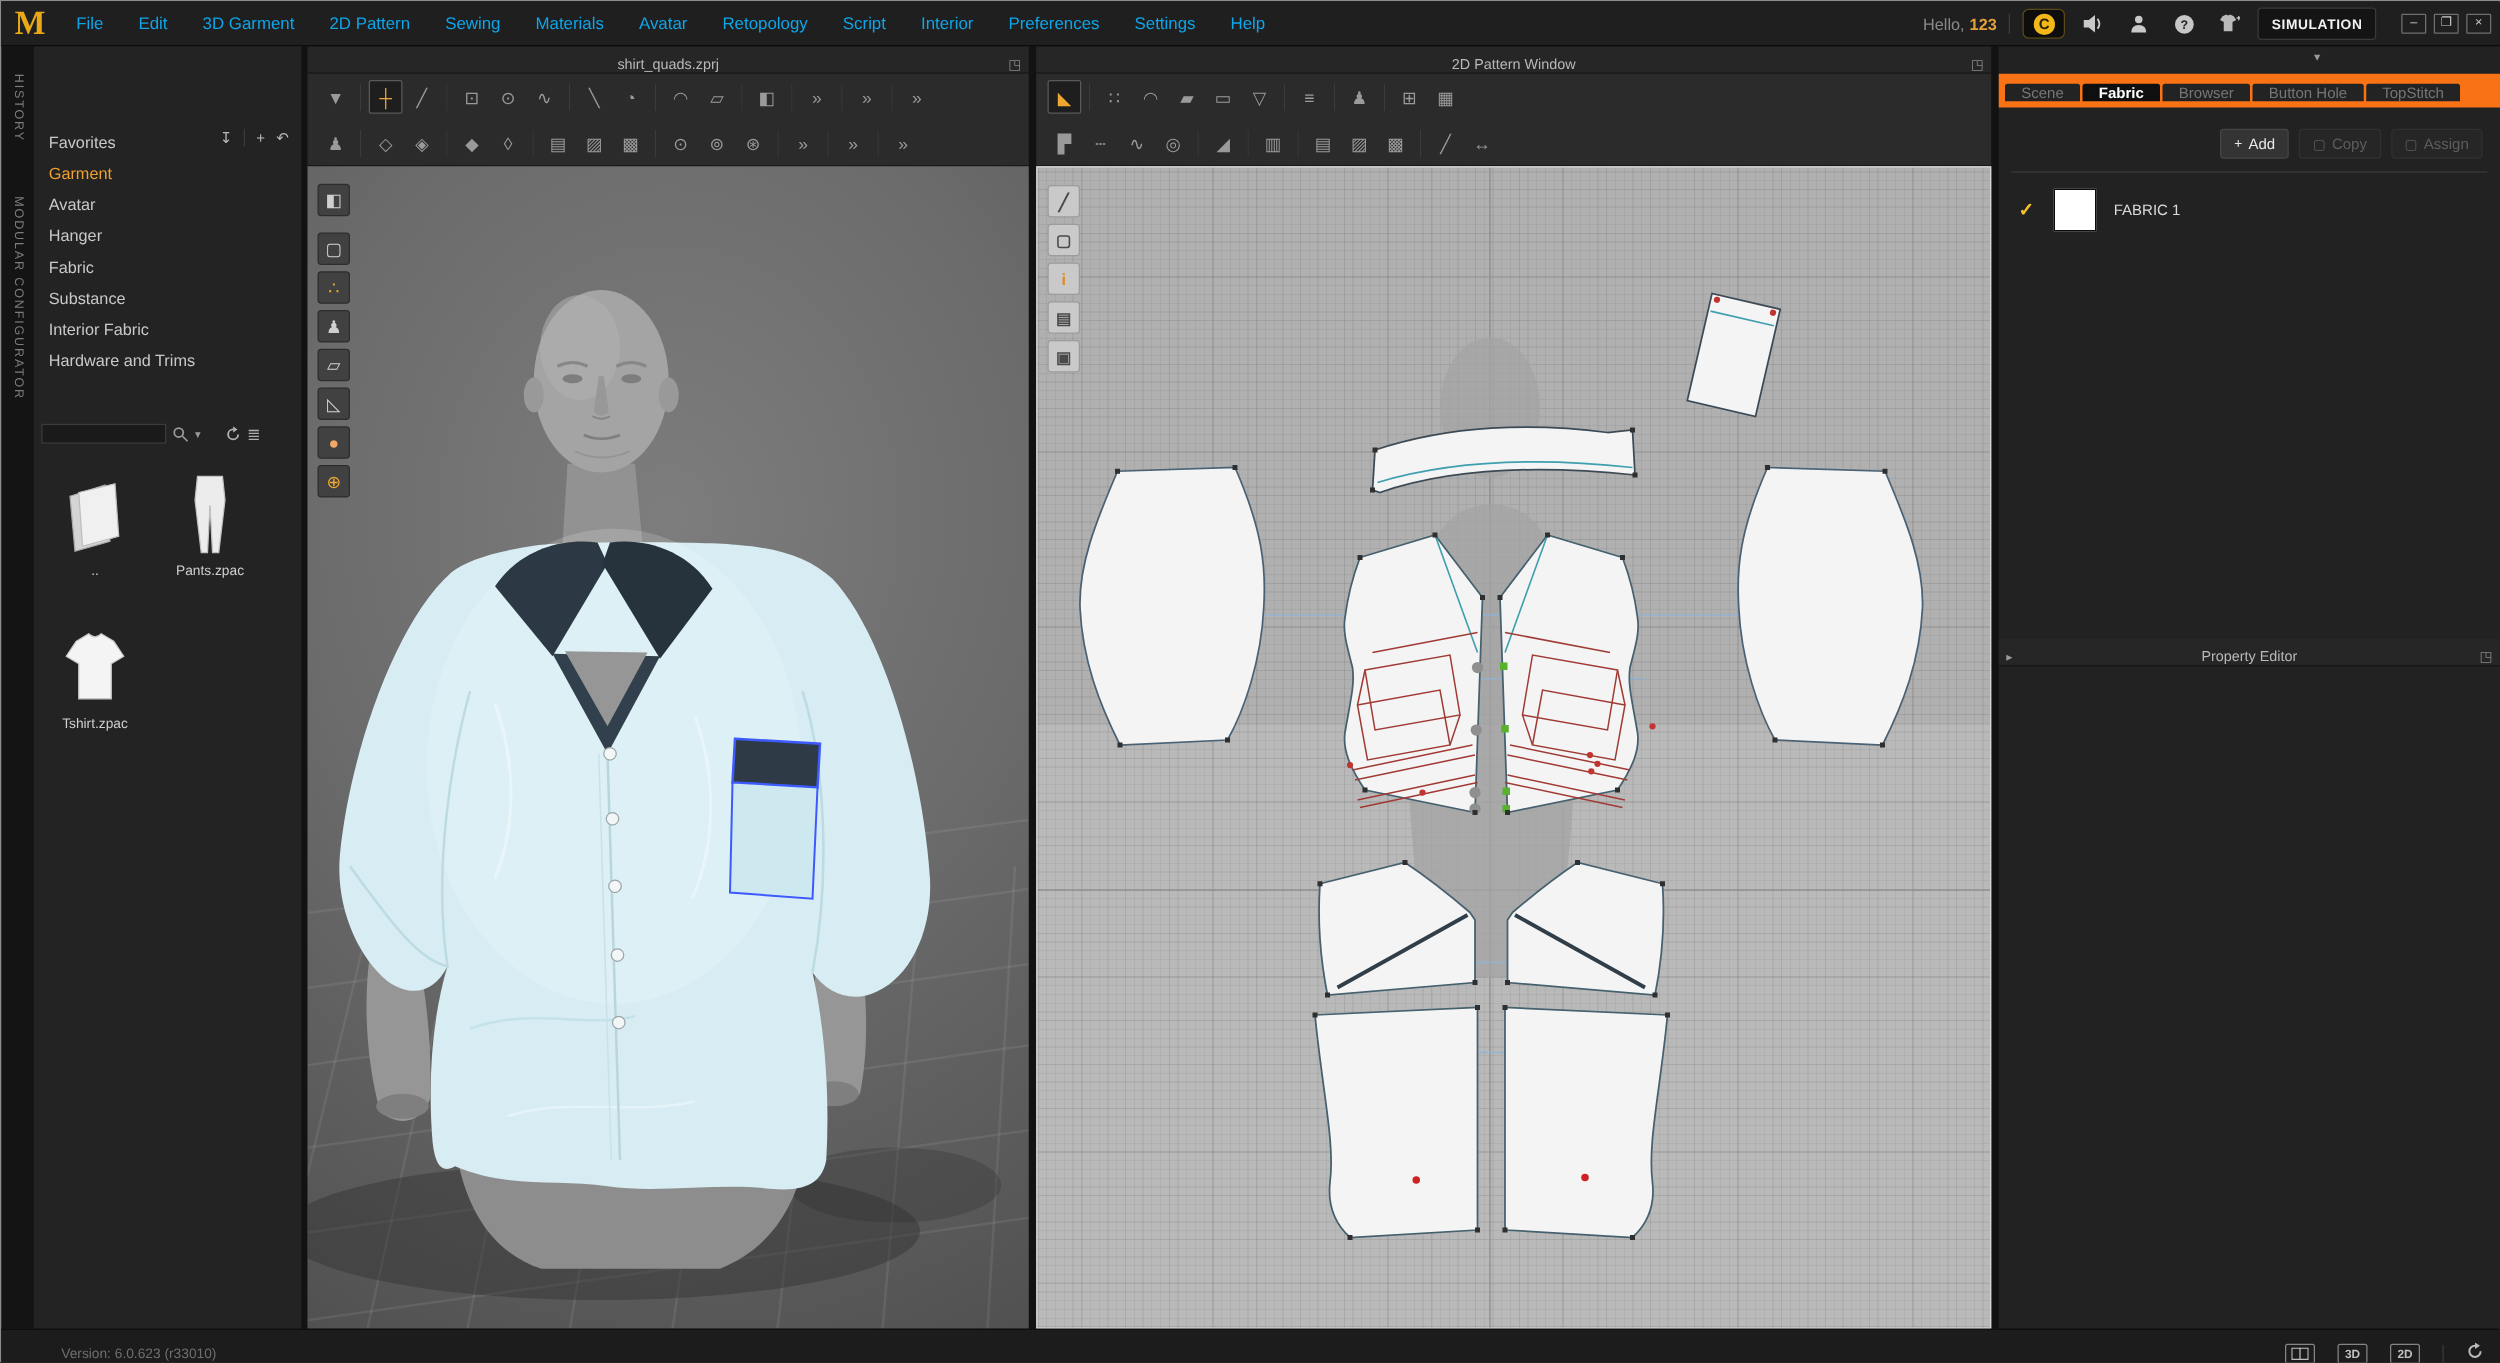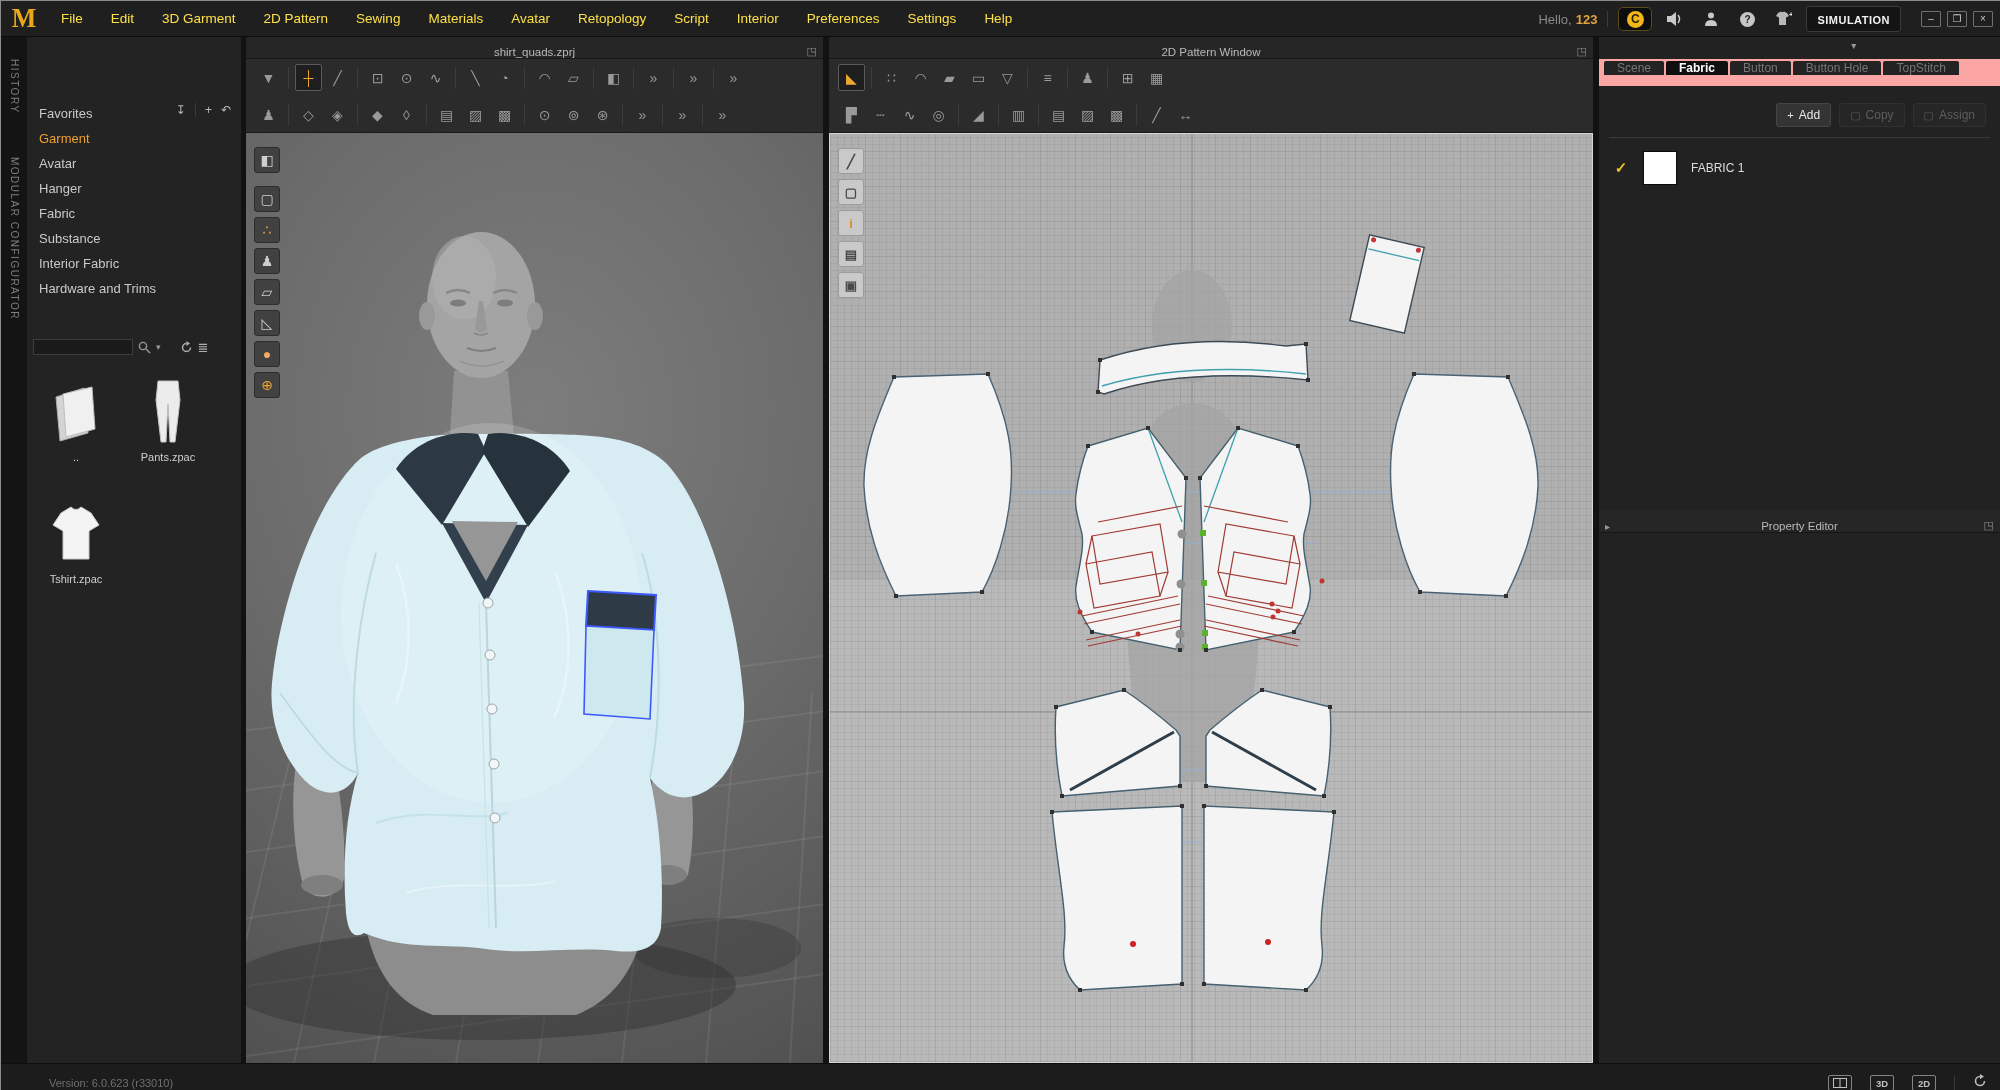--- a/index.html
+++ b/index.html
@@ -3,21 +3,21 @@
 <meta charset="utf-8">
 <style>
   * { margin:0; padding:0; box-sizing:border-box; }
   html,body { width:2000px; height:1090px; background:#101010; font-family:"Liberation Sans", sans-serif; overflow:hidden; }
   .app { position:relative; width:2000px; height:1090px; background:#161616; border:1px solid #8c8c8c; }
 
   
   .topbar { position:absolute; left:0; top:0; width:2000px; height:36px; background:#1f1f1f; border-bottom:1px solid #0c0c0c; display:flex; align-items:center; z-index:30; }
   .logo { width:46px; text-align:center; font-weight:bold; font-size:26px; color:#e8a817; font-family:"Liberation Serif", serif; transform:scaleY(1.05); }
   .menu { display:flex; align-items:center; height:36px; }
-  .mitem { padding:0 14px; line-height:36px; font-size:13.5px; color:#fde047; cursor:default; }
+  .mitem { padding:0 14px; line-height:36px; font-size:13.5px; color:#0ea5e9; cursor:default; }
   .topright { position:absolute; right:8px; top:0; height:36px; display:flex; align-items:center; gap:10px; }
   .hello { font-size:13px; color:#8a8a8a; }
   .hello b { color:#e2a13b; font-weight:bold; margin-left:4px; }
   .tdiv { width:1px; height:16px; background:#3c3c3c; }
   .coin { width:34px; height:24px; background:#0d0d0d; border:1px solid #5a4a16; border-radius:5px; display:flex; align-items:center; justify-content:center; }
   .coin span { width:17px; height:17px; border-radius:50%; background:#f2b718; color:#2a2000; font-weight:bold; font-size:12px; line-height:17px; text-align:center; }
   .ticon { width:26px; height:24px; display:flex; align-items:center; justify-content:center; }
   .simbtn { height:26px; display:flex; align-items:center; gap:7px; background:#141414; border:1px solid #3a3a3a; border-radius:3px; padding:0 10px;flex-direction:column; }
   .simbtn .lbl { color:#f2f2f2; font-size:11px; font-weight:bold; letter-spacing:.5px; }
   .simbtn .vd { width:1px; height:14px; background:#333; }
@@ -87,21 +87,21 @@
      background-image:
        repeating-linear-gradient(0deg, rgba(0,0,0,.05) 0 1px, transparent 1px 7px),
        repeating-linear-gradient(90deg, rgba(0,0,0,.05) 0 1px, transparent 1px 7px),
        repeating-linear-gradient(0deg, rgba(0,0,0,.04) 0 1px, transparent 1px 35px),
        repeating-linear-gradient(90deg, rgba(0,0,0,.04) 0 1px, transparent 1px 35px); }
   .patternsvg { position:absolute; inset:0; }
 
   
   .rightpanel { position:absolute; left:1598px; top:36px; width:401px; height:1026px; background:#222222; }
   .ob-head { left:1598px; top:36px; width:401px; }
-  .obtabs { position:absolute; top:22px; left:0; width:401px; height:27px; background:#fca5a5; display:flex; align-items:flex-start; padding-left:4px; }
+  .obtabs { position:absolute; top:22px; left:0; width:401px; height:27px; background:#f97316; display:flex; align-items:center; padding-left:4px; }
   .tab { padding:0 13px; display:flex; align-items:center; font-size:12px; color:#767676; background:#232323; margin:2px 1px 0 1px; border-radius:2px 2px 0 0; }
   .tab.active { background:#0f0f0f; color:#ffffff; font-weight:bold; }
   .obactions { position:absolute; top:66px; right:14px; display:flex; gap:8px; }
   .obbtn { height:24px; display:flex; align-items:center; gap:5px; padding:0 10px; background:#343434; border:1px solid #454545; border-radius:3px; color:#e8e8e8; font-size:12px; }
   .obbtn .obico { font-size:11px; }
   .obbtn.disabled { background:#262626; border-color:#303030; color:#5d5d5d; }
   .obsep { position:absolute; top:100px; left:10px; right:10px; border-top:1px solid #3a3a3a; }
   .fabricrow { position:absolute; top:108px; left:0; width:401px; height:46px; display:flex; align-items:center; }
   .fcheck { width:44px; text-align:center; color:#f2c029; font-size:15px; font-weight:bold; }
   .fswatch { width:34px; height:34px; background:#ffffff; border:1px solid #0b0b0b; }
@@ -723,21 +723,21 @@
   <div class="phead ob-head">
     <span class="arr">▸</span>
     <span>Object Browser</span>
     <span class="pop">◳</span>
   </div>
   <div class="rightpanel">
     <div class="obtabs">
 
     <div class="tab">Scene</div>
         <div class="tab active">Fabric</div>
-        <div class="tab">Button</div>
+        <div class="tab">Browser</div>
         <div class="tab">Button Hole</div>
         <div class="tab">TopStitch</div>
       </div>
     <div class="obactions">
 
     <div class="obbtn">
           <span class="obico">+</span>
           <span>Add</span>
         </div>
         <div class="obbtn disabled">

